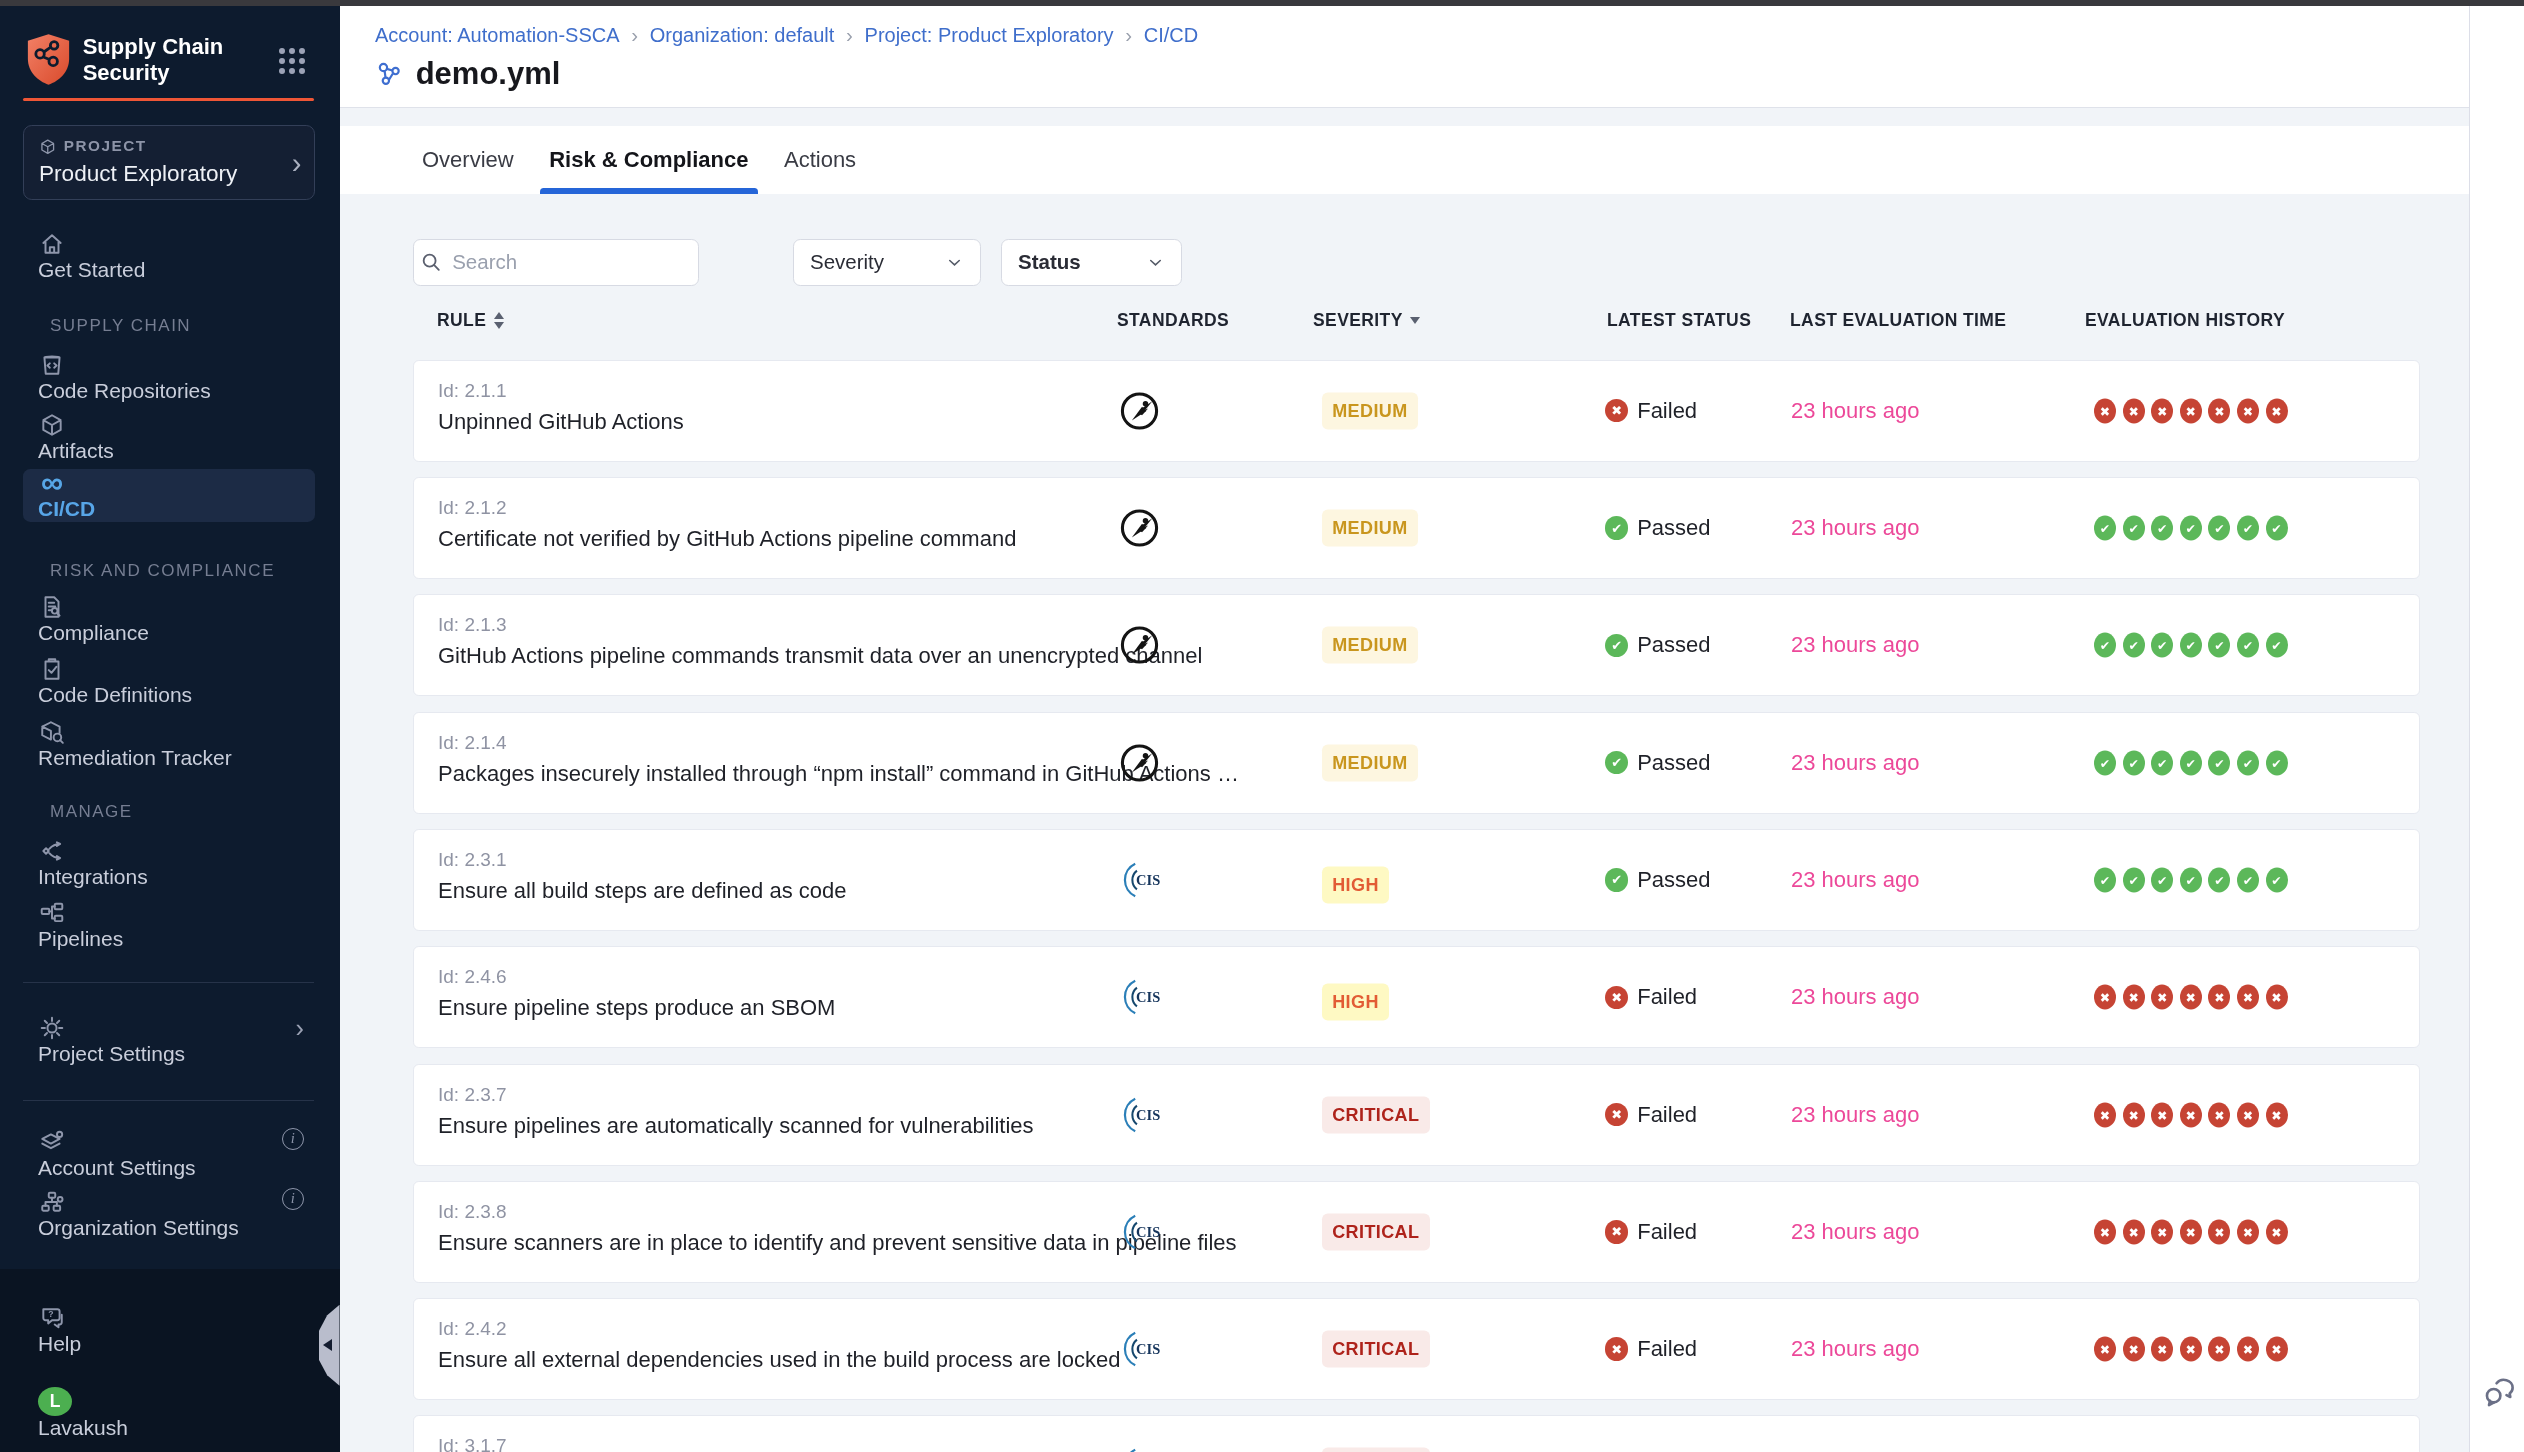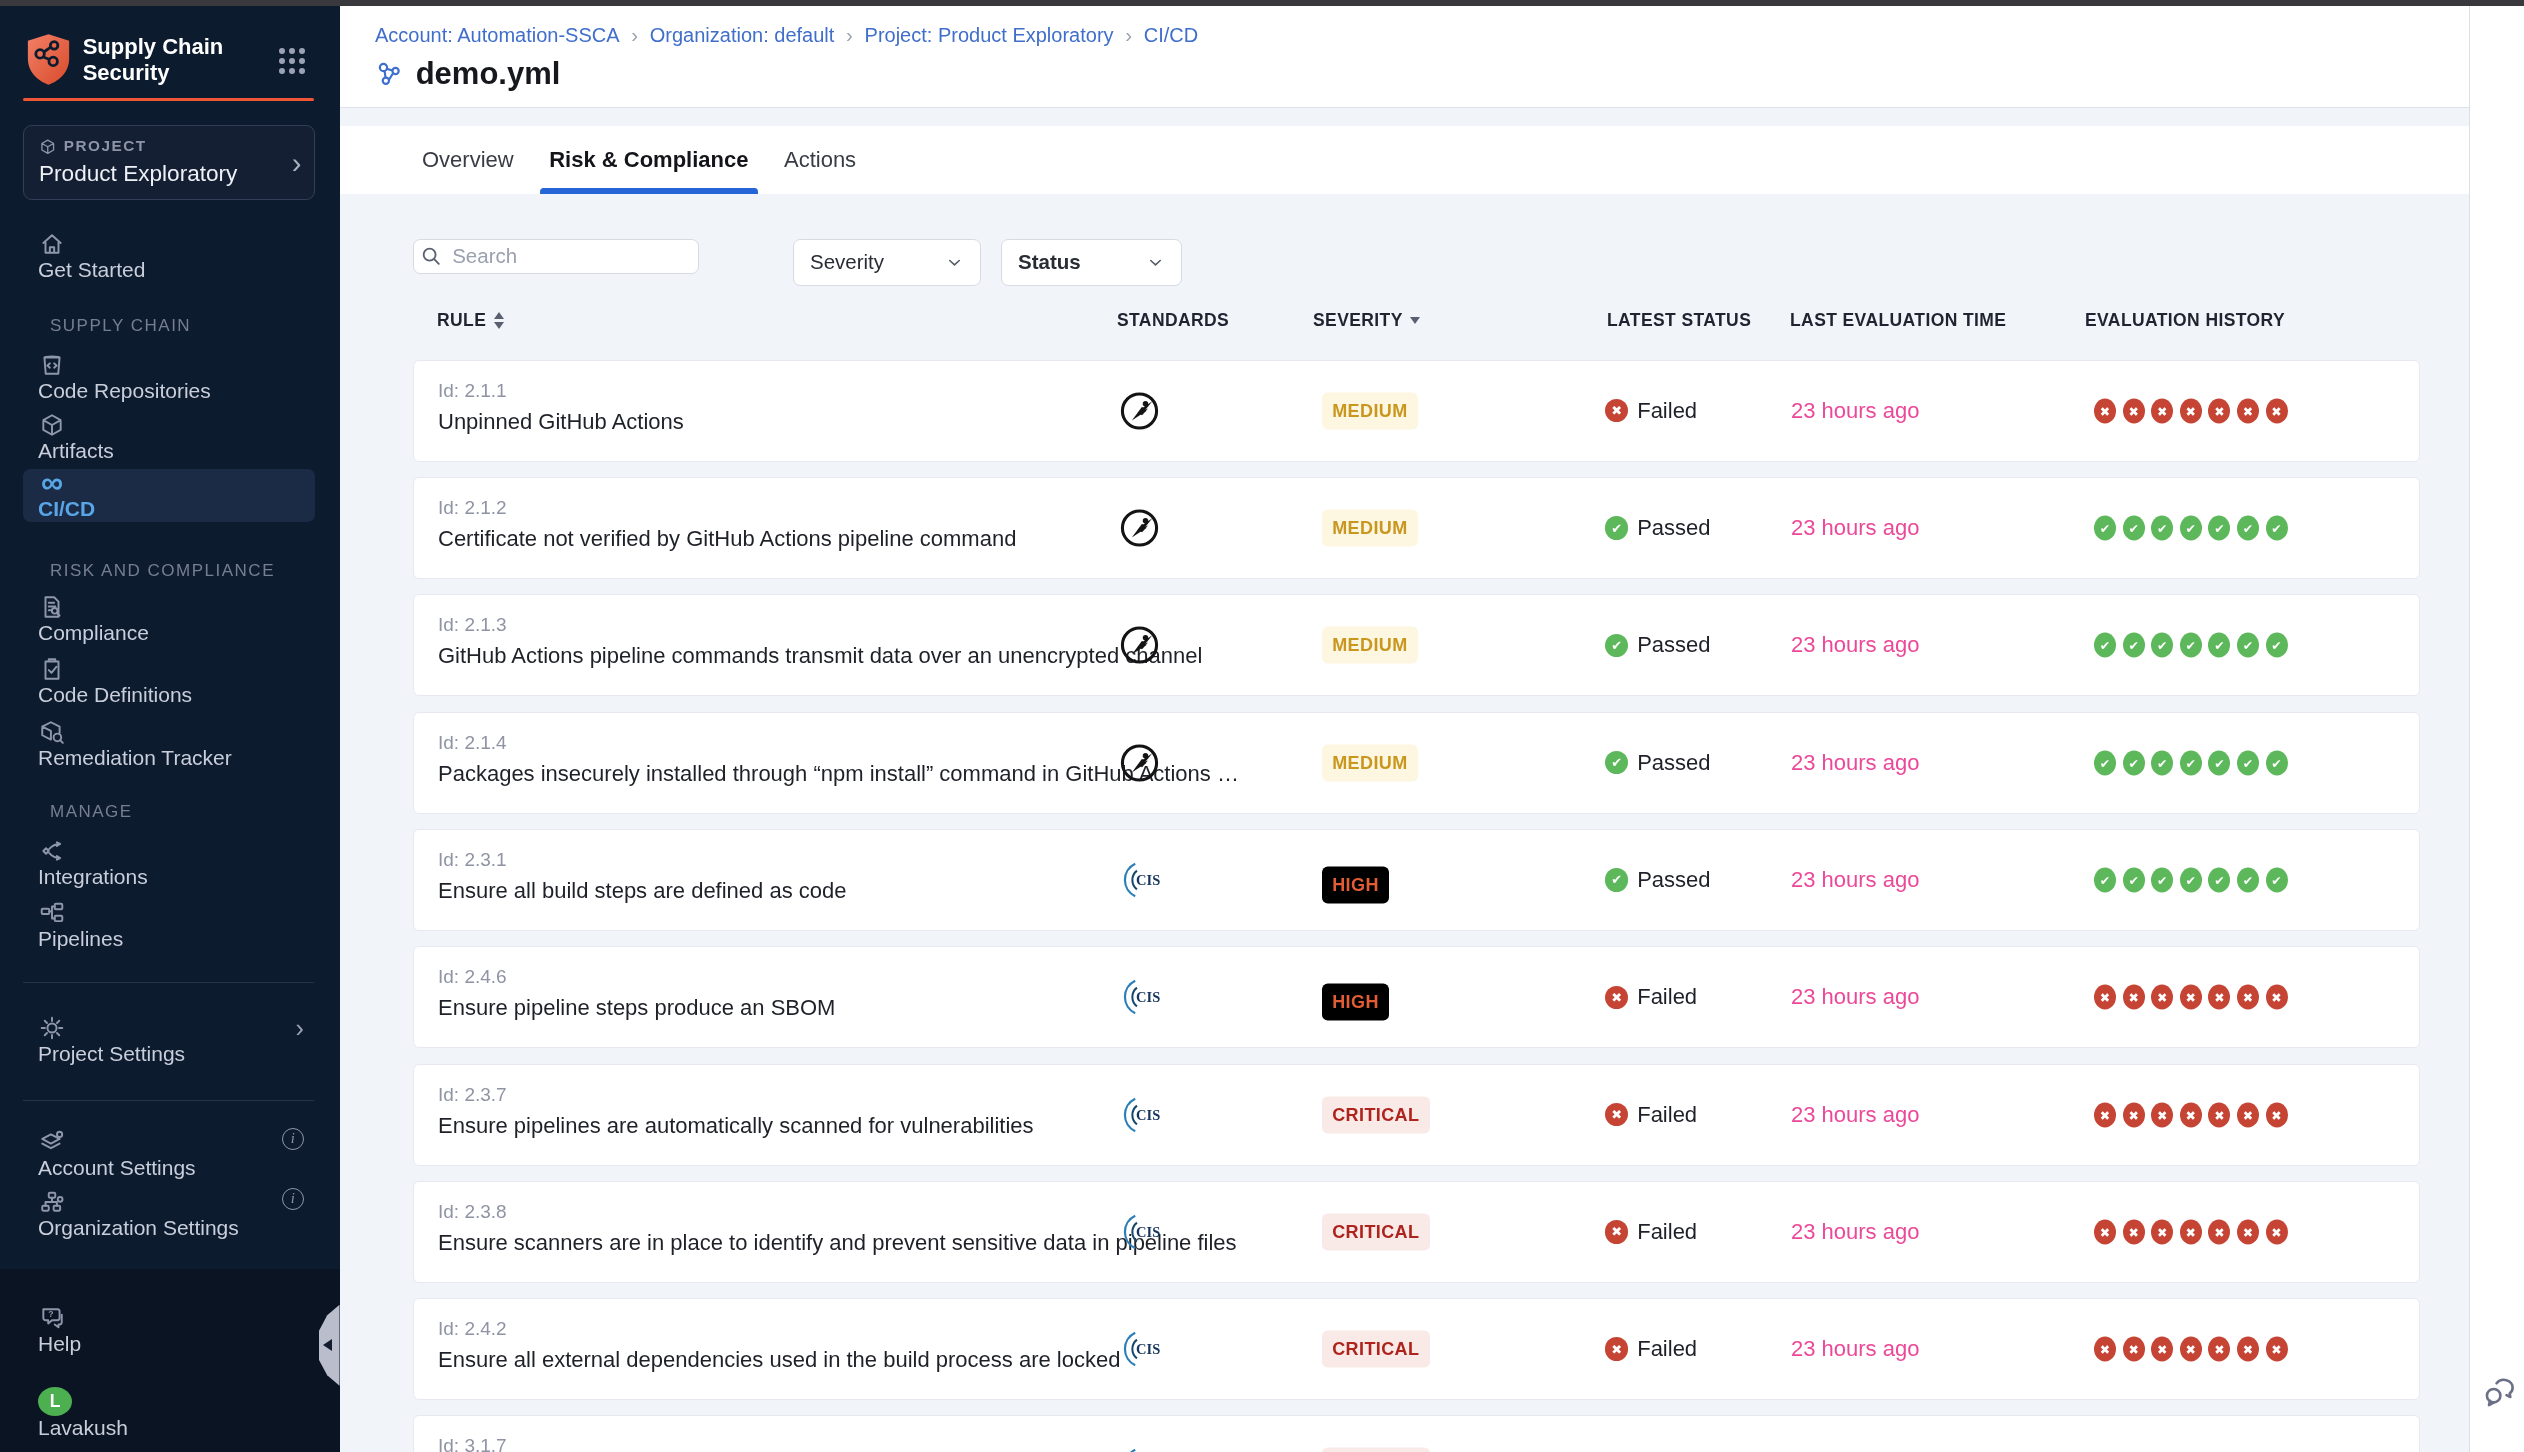--- a/index.html
+++ b/index.html
@@ -62,21 +62,21 @@
     display:flex; align-items:center; gap:26px; padding-left:82px; }
   .tab { position:relative; height:68px; display:flex; align-items:center; font-size:22px; color:#3a3c45; cursor:pointer; }
   .tab.active { font-weight:bold; color:#14151a; padding:0 9.5px; }
   .tab.active::after { content:""; position:absolute; left:0; bottom:0; width:100%; height:5.8px;
     background:#2565d8; border-radius:3.7px 3.7px 0 0; }
 
   .content { position:absolute; left:0; top:172px; width:2129px; height:1281px; }
 
   
   .toolbar { position:absolute; left:73px; top:61px; height:47px; }
-  .search-box { position:absolute; left:0; top:0; width:286px; height:35px; background:#fff;
+  .search-box { position:absolute; left:0; top:0; width:286px; height:47px; background:#fff;
     border:1.5px solid #d7dae3; border-radius:7.3px; display:flex; align-items:center; padding:0 6px; }
   .search-box input { border:none; outline:none; font-size:20.5px; color:#2a2c35; width:219px; margin-left:10.2px;
     font-family:"Liberation Sans",sans-serif; background:transparent; }
   .search-box input::placeholder { color:#9aa0ae; }
   .select { position:absolute; top:0; height:47px; background:#fff; border:1.5px solid #d7dae3; border-radius:7.3px;
     display:flex; align-items:center; justify-content:space-between; padding:0 16px; font-size:20.5px; color:#2a2c35; cursor:pointer; }
   .select.severity { left:380px; width:188px; }
   .select.status { left:588px; width:181px;font-weight:bold; }
 
   
@@ -88,21 +88,21 @@
   .tri-dn { width:0; height:0; border-left:5.8px solid transparent; border-right:5.8px solid transparent; border-top:7.3px solid #5a6070; }
 
   .rules-list { position:absolute; left:73px; top:182px; width:2007px; display:flex; flex-direction:column; gap:15.3px; }
   .row { position:relative; width:2007px; height:102px; background:#fff; border:0.7px solid #e6e9f0; border-radius:5.8px; flex:0 0 auto; }
   .rule-id { position:absolute; left:24px; top:19px; font-size:19px; color:#8f93a3; }
   .rule-name { position:absolute; left:24px; top:48px; font-size:22px; color:#1f2128; white-space:nowrap; }
   .cell-standard { position:absolute; left:705px; top:50%; transform:translateY(-50%); width:41px; height:41px; }
   .cell-severity { position:absolute; left:908px; top:50%; transform:translateY(-50%); }
   .badge { display:inline-block; font-size:18px; font-weight:bold; padding:8px 10.2px; border-radius:5.8px; letter-spacing:0.4px; }
   .sev-medium { color:#c9961e; background:#fdf6e0; }
-  .sev-high { color:#e25c35; background:#000000;margin-top:10px; }
+  .sev-high { color:#e25c35; background:#fef9c3;margin-top:10px; }
   .sev-critical { color:#ae231b; background:#f9eae8; }
   .cell-status { position:absolute; left:1191px; top:50%; transform:translateY(-50%); display:flex; align-items:center; gap:8.8px; font-size:22px; color:#1f2128; }
   .sicon { width:23.4px; height:23.4px; border-radius:50%; color:#fff; font-size:13px; font-weight:bold;
     display:flex; align-items:center; justify-content:center; font-family:"DejaVu Sans",sans-serif; }
   .sicon.ok, .hicon.ok { background:#5cb85a; }
   .sicon.bad, .hicon.bad { background:#c64434; }
   .cell-time { position:absolute; left:1377px; top:50%; transform:translateY(-50%); font-size:22px; color:#ec4899; }
   .cell-history { position:absolute; left:1680px; top:50%; transform:translateY(-50%); display:flex; gap:6.6px; }
   .hicon { width:22px; height:25px; border-radius:50%; color:#fff; font-size:12.4px; font-weight:bold;
     display:flex; align-items:center; justify-content:center; font-family:"DejaVu Sans",sans-serif; }

